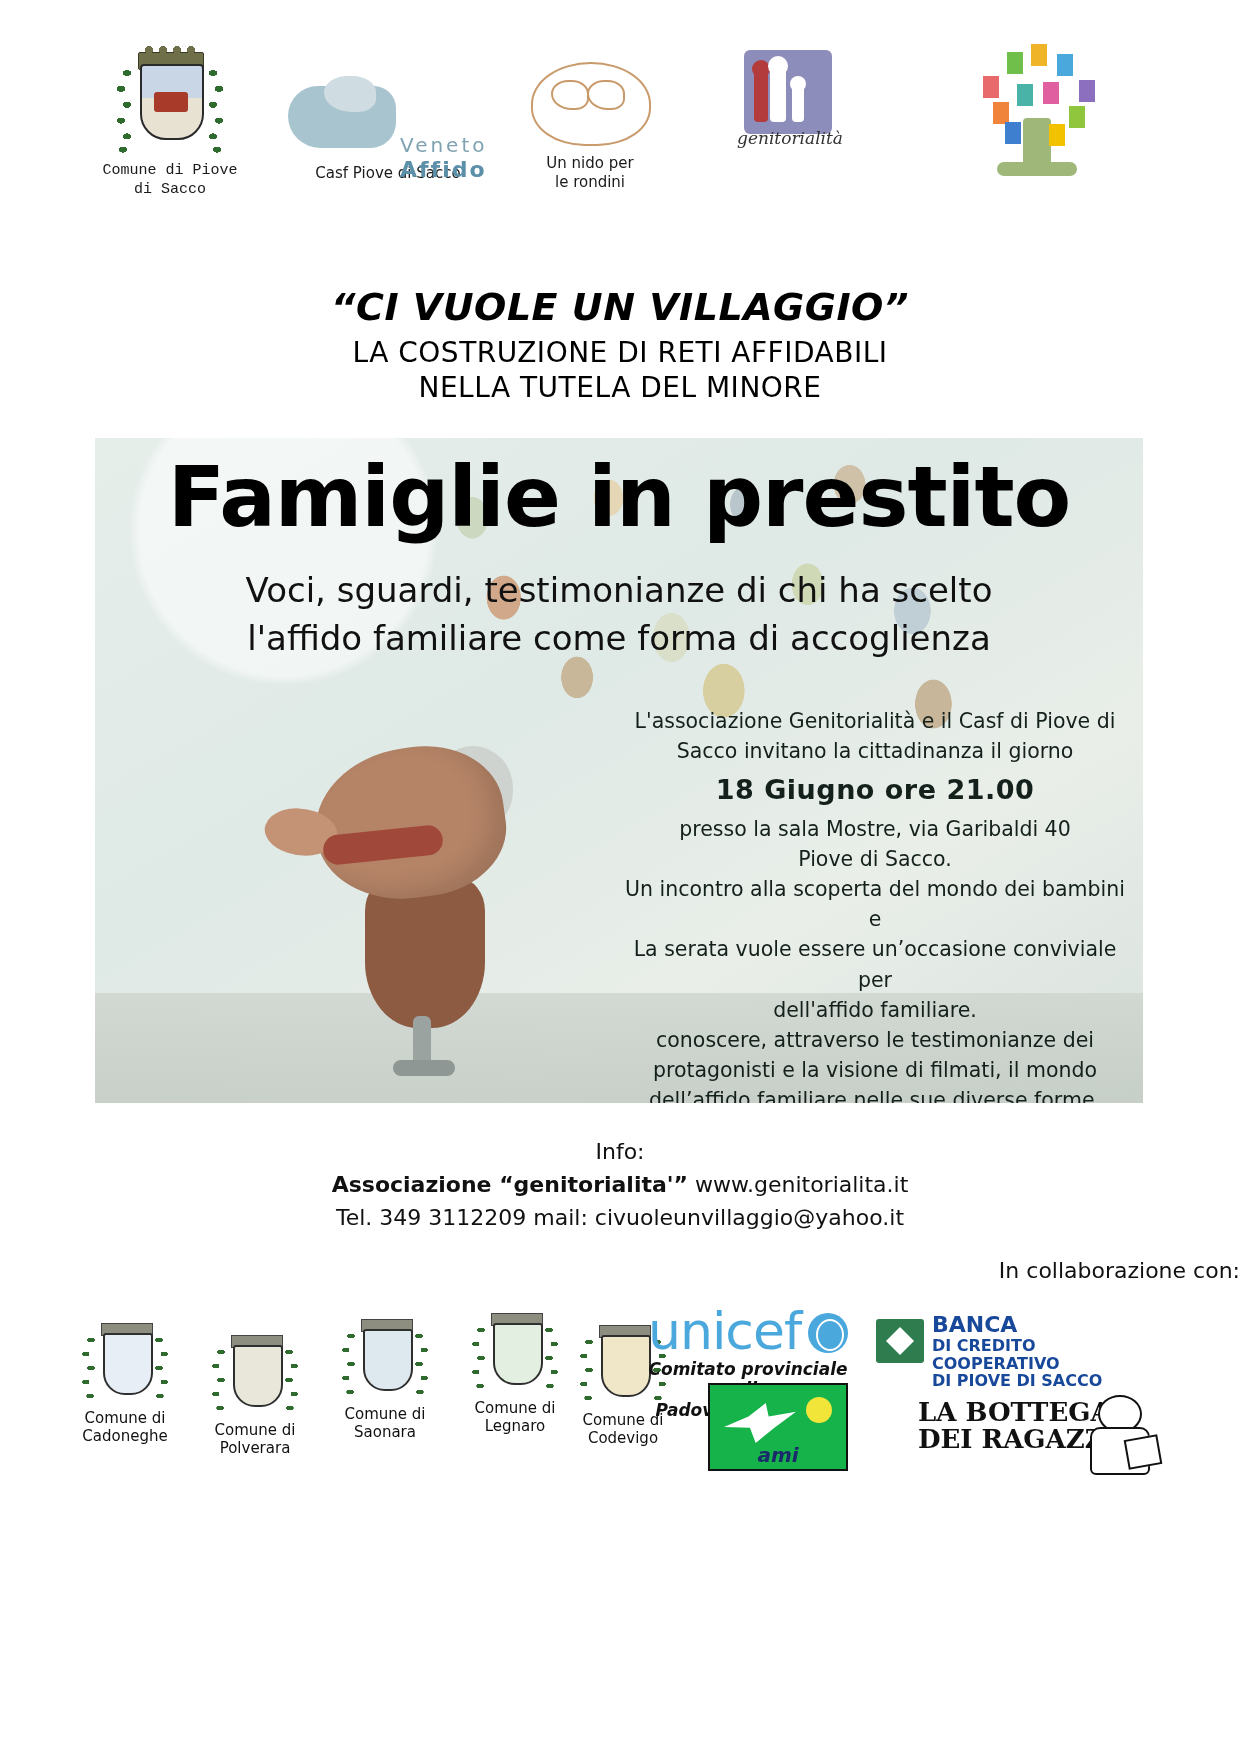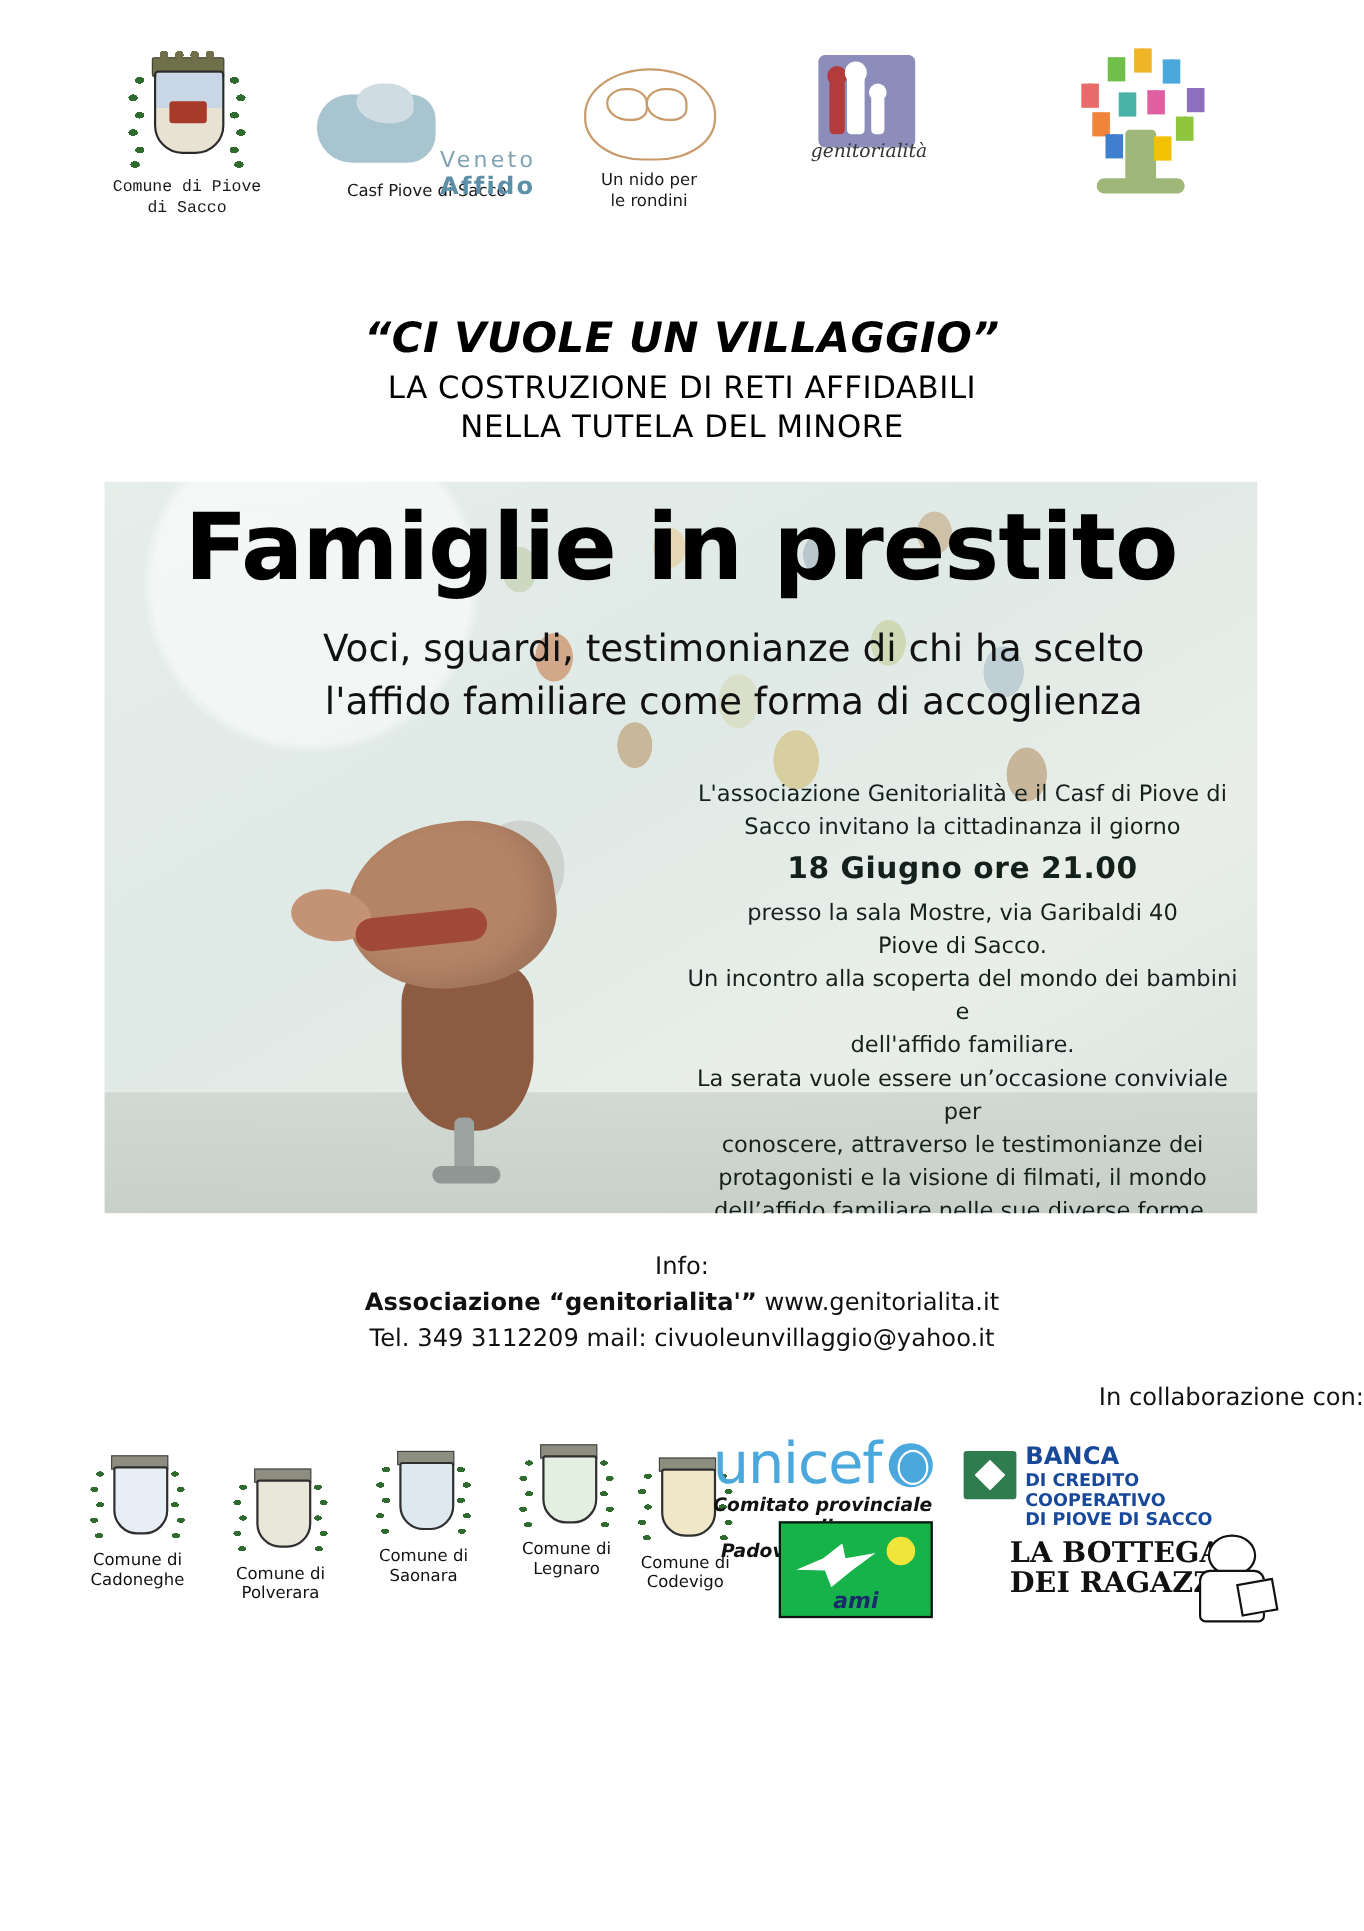--- a/index.html
+++ b/index.html
@@ -356,21 +356,21 @@
     width: 1048px;
     text-align: center;
     font-size: 84px;
     font-weight: bold;
     color: #000;
     letter-spacing: -1px;
   }
   .lead {
     position: absolute;
     left: 0; top: 128px;
-    width: 1144px;
+    width: 1048px;
     text-align: center;
     font-size: 34px;
     line-height: 1.42;
     color: #111;
   }
 
   
   .info-block {
     position: absolute;
     top: 1135px;
@@ -660,22 +660,22 @@
       <div>l'affido familiare come forma di accoglienza</div>
     </div>
 
     <div class="photo-text">
       <p>L'associazione Genitorialità e il Casf di Piove di</p>
       <p>Sacco invitano la cittadinanza il giorno</p>
       <p class="when">18 Giugno ore 21.00</p>
       <p>presso la sala Mostre, via Garibaldi 40</p>
       <p>Piove di Sacco.</p>
       <p>Un incontro alla scoperta del mondo dei bambini e</p>
+      <p>La serata vuole essere un’occasione conviviale per</p>
       <p>dell'affido familiare.</p>
-      <p>La serata vuole essere un’occasione conviviale per</p>
       <p>conoscere, attraverso le testimonianze dei</p>
       <p>protagonisti e la visione di filmati, il mondo</p>
       <p>dell’affido familiare nelle sue diverse forme.</p>
     </div>
   </div>
 
   <div class="info-block">
     <div>Info:</div>
     <div>
       <span class="bold">Associazione “genitorialita'”</span>

